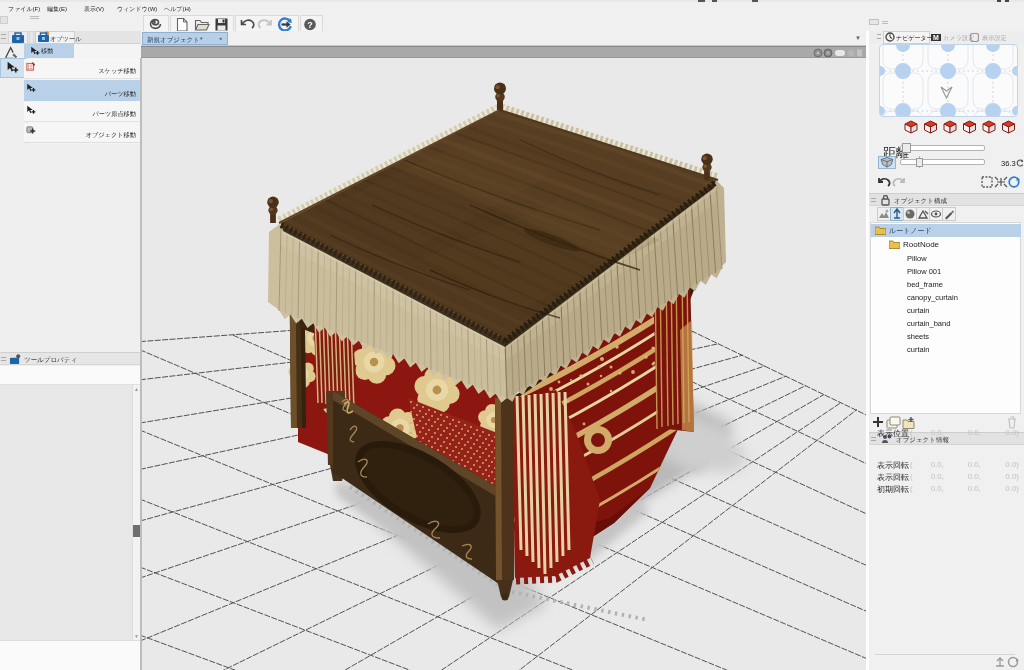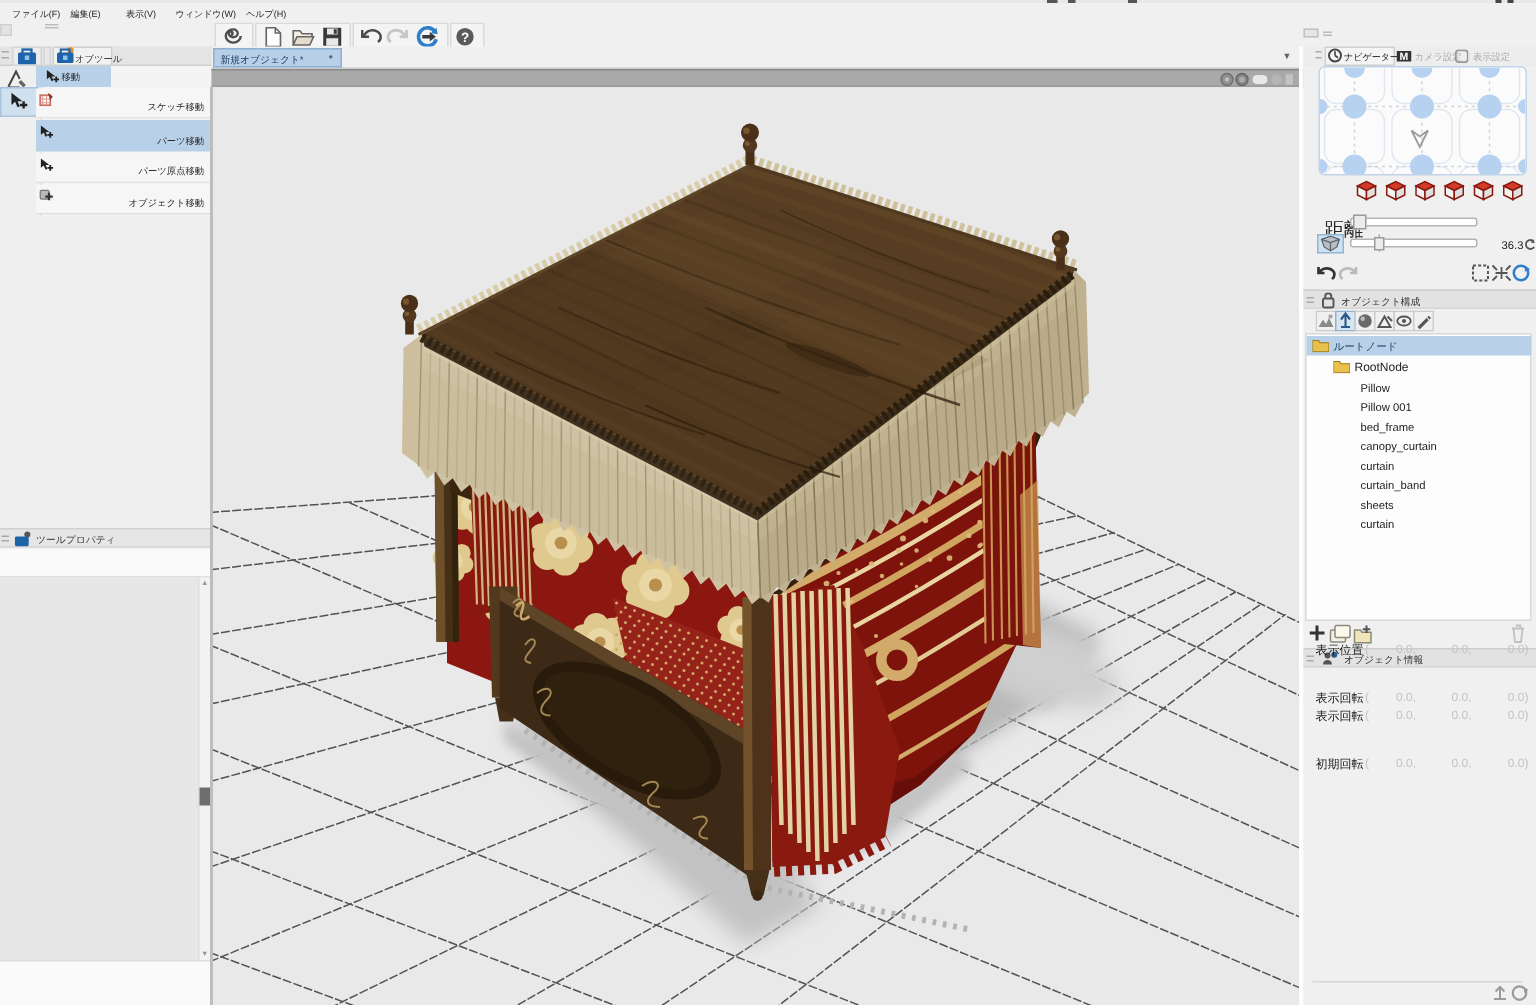--- a/index.html
+++ b/index.html
@@ -1083,21 +1083,21 @@
       <span style="position:absolute;right:41px;font-size:8px;color:#c2c2c2">0.0,</span>
       <span style="position:absolute;right:3px;font-size:8px;color:#c2c2c2">0.0)</span>
     </div>
     <div class="abs" style="left:8px;top:457px;width:145px;height:12px">
       <span style="position:absolute;left:0;font-size:8px;color:#222">表示回転</span>
       <span style="position:absolute;left:33px;font-size:8px;color:#c2c2c2">(</span>
       <span style="position:absolute;right:78px;font-size:8px;color:#c2c2c2">0.0,</span>
       <span style="position:absolute;right:41px;font-size:8px;color:#c2c2c2">0.0,</span>
       <span style="position:absolute;right:3px;font-size:8px;color:#c2c2c2">0.0)</span>
     </div>
-    <div class="abs" style="left:8px;top:489px;width:145px;height:12px">
+    <div class="abs" style="left:8px;top:469px;width:145px;height:12px">
       <span style="position:absolute;left:0;font-size:8px;color:#222">初期回転</span>
       <span style="position:absolute;left:33px;font-size:8px;color:#c2c2c2">(</span>
       <span style="position:absolute;right:78px;font-size:8px;color:#c2c2c2">0.0,</span>
       <span style="position:absolute;right:41px;font-size:8px;color:#c2c2c2">0.0,</span>
       <span style="position:absolute;right:3px;font-size:8px;color:#c2c2c2">0.0)</span>
     </div>
   <div class="abs" style="left:6px;top:639px;width:140px;height:1px;background:#d5d5d5"></div>
   <svg class="abs" style="left:126px;top:641px" width="26" height="13" viewBox="0 0 26 13">
       <path d="M1,10 h8 M5,3 v7 M2,5 l3,-3 3,3" stroke="#9a9a9a" stroke-width="1.3" fill="none"></path>
       <circle cx="18" cy="6" r="4.5" fill="none" stroke="#9a9a9a" stroke-width="1.5"></circle>

